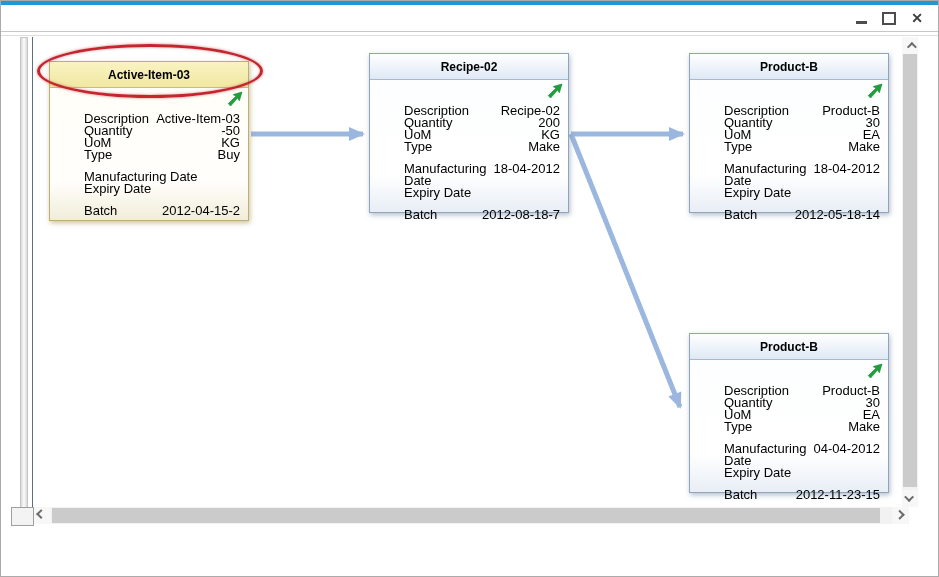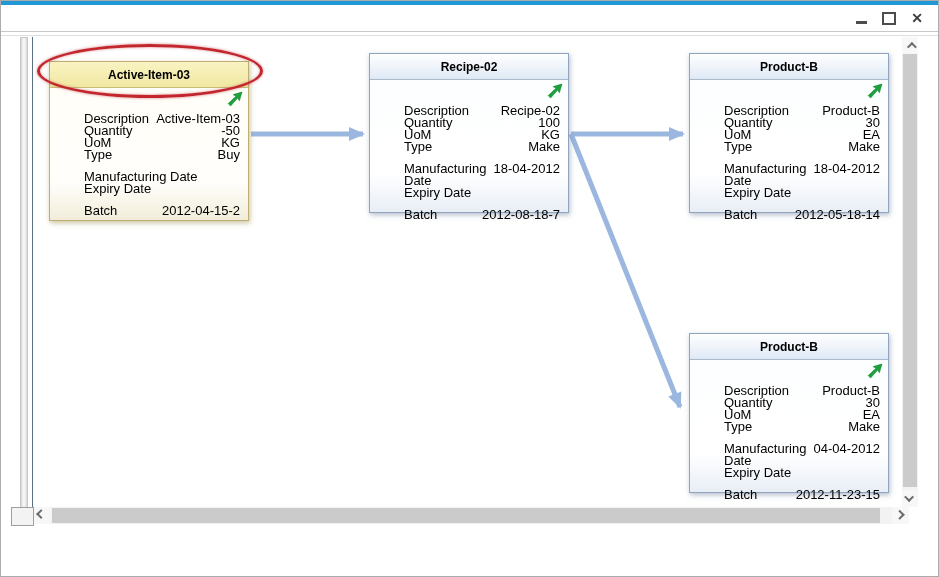--- a/index.html
+++ b/index.html
@@ -151,21 +151,21 @@
         </svg>
       </span>
       <div class="groups">
             <div class="group">
               <div class="row">
                 <span class="lbl">Description</span>
                 <span class="val">Recipe-02</span>
               </div>
               <div class="row">
                 <span class="lbl">Quantity</span>
-                <span class="val">100</span>
+                <span class="val">200</span>
               </div>
               <div class="row">
                 <span class="lbl">UoM</span>
                 <span class="val">KG</span>
               </div>
               <div class="row">
                 <span class="lbl">Type</span>
                 <span class="val">Make</span>
               </div>
             </div>

